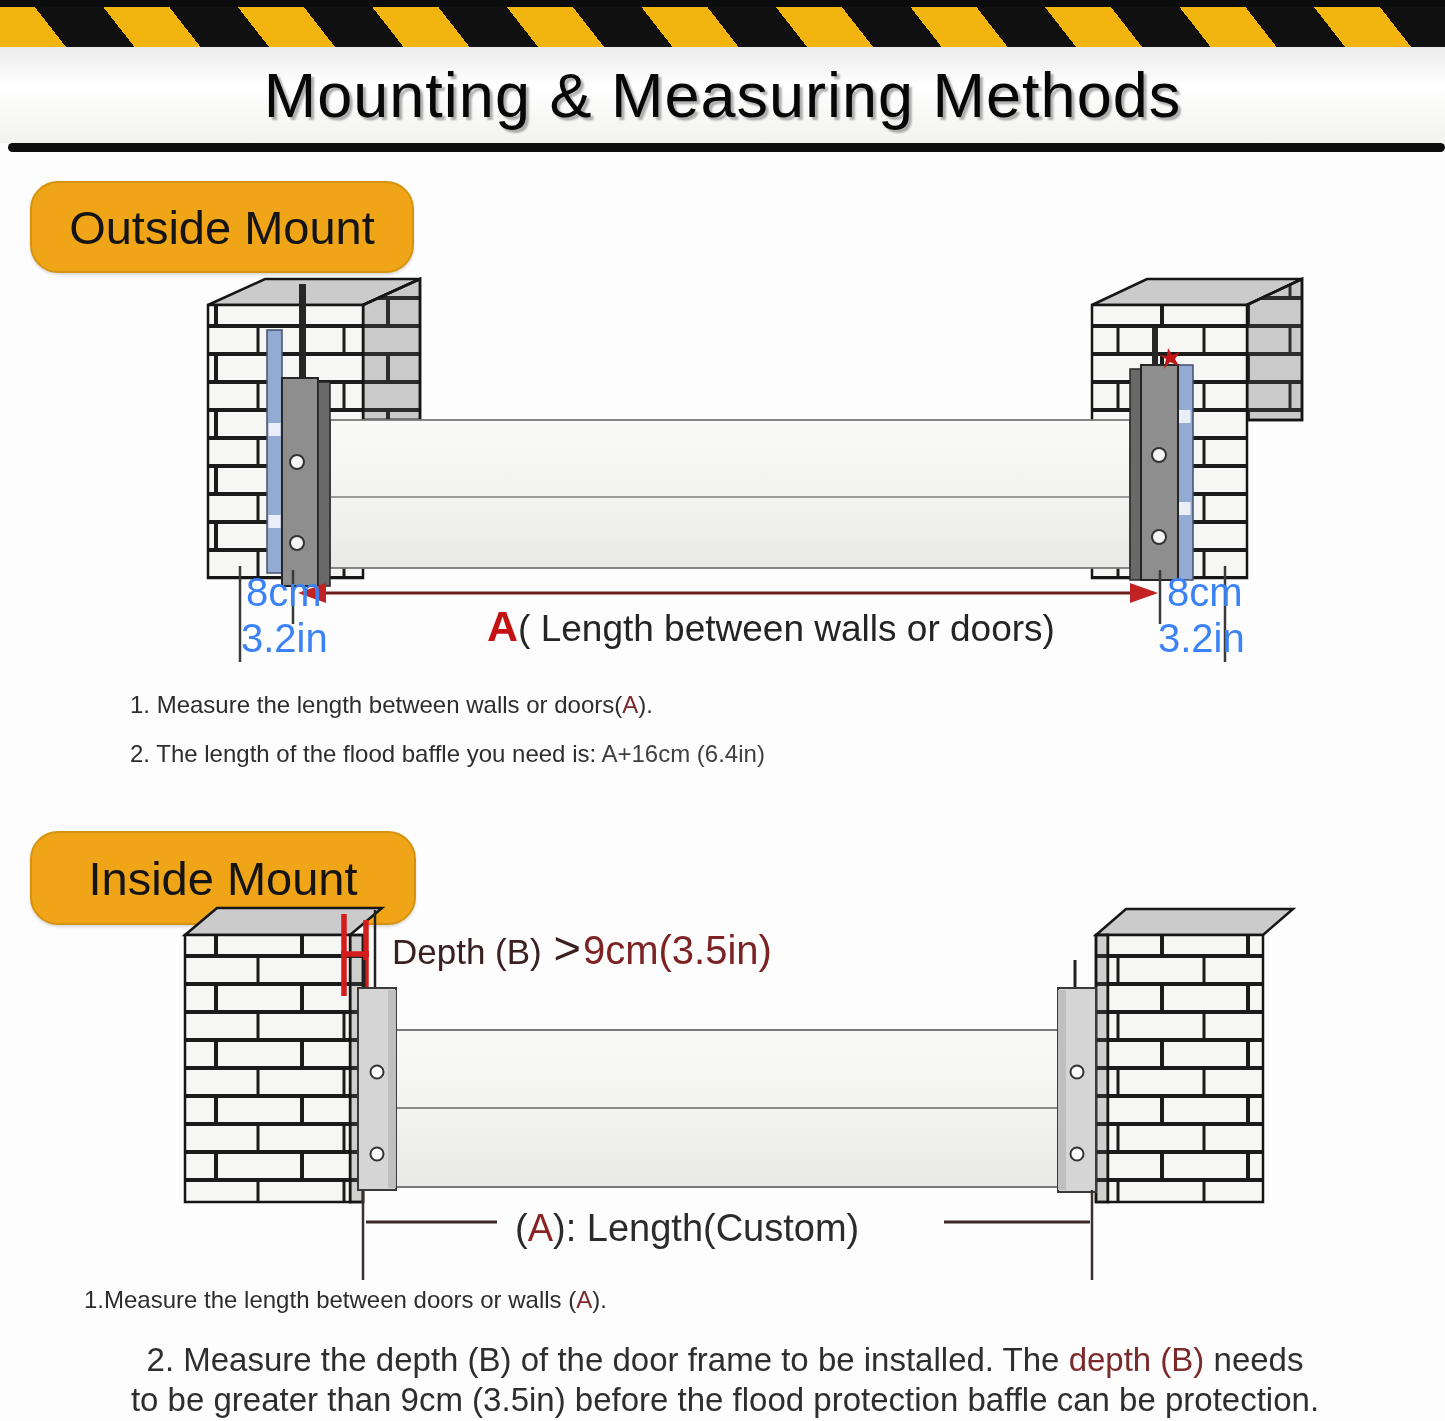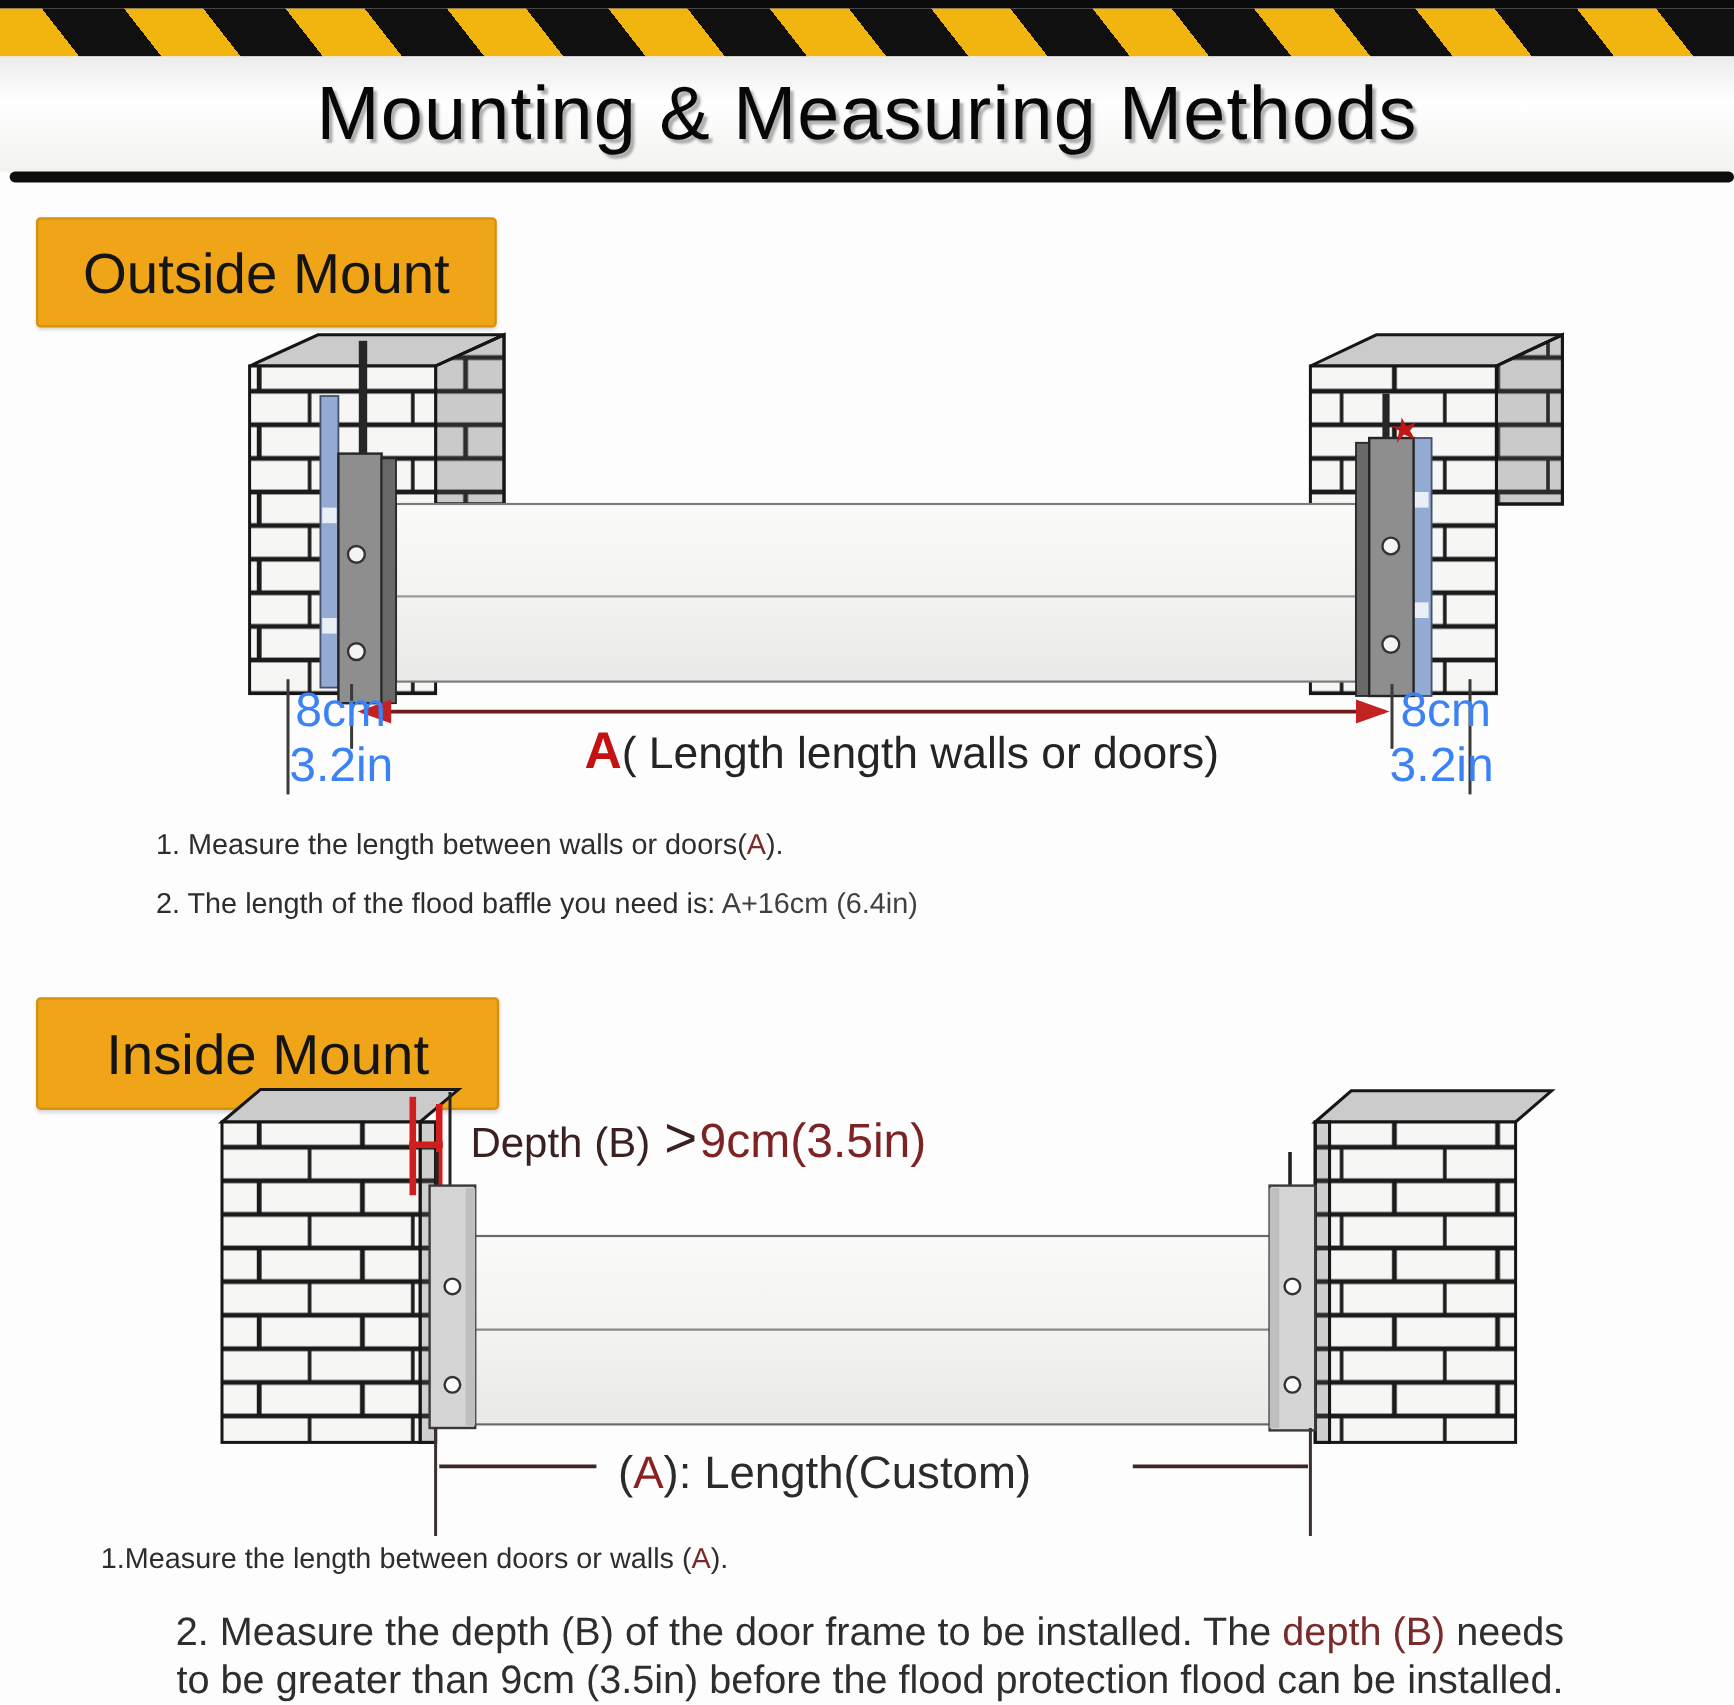--- a/index.html
+++ b/index.html
@@ -10,21 +10,21 @@
      background:repeating-linear-gradient(52deg,#f2b40e 0 52px,#101010 52px 106px);
      border-top:7px solid #0b0b0b;box-sizing:border-box;}
   .title-band{position:absolute;top:47px;left:0;width:1445px;height:96px;
      background:linear-gradient(180deg,#ececec 0%,#ffffff 40%,#f2f2f0 100%);
      display:flex;align-items:center;justify-content:center;}
   .main-title{font-size:63px;font-weight:400;letter-spacing:1px;color:#070707;
      text-shadow:3px 3px 2px rgba(110,110,110,0.55);}
   .title-rule{position:absolute;top:143px;left:8px;width:1437px;height:9px;
      background:#0d0d0d;border-radius:5px;}
   
-  .badge{position:absolute;background:#efa517;border:2px solid #d6920f;border-radius:4px;
+  .badge{position:absolute;background:#efa517;border:2px solid #d6920f;border-radius:28px;
      display:flex;align-items:center;justify-content:center;
      font-size:47px;color:#141414;box-shadow:0 2px 3px rgba(0,0,0,0.15);}
   .badge-outside{left:30px;top:181px;width:380px;height:88px;}
   .badge-inside{left:30px;top:807px;width:382px;height:90px;margin-top:24px;}
   
   svg{position:absolute;left:0;}
   .lbl{position:absolute;white-space:nowrap;}
   .dim-num{font-size:40px;color:#3b82f6;}
   .a-var{font-size:43px;font-weight:700;color:#c41212;}
   .a-caption{font-size:37px;color:#242424;}
@@ -129,21 +129,21 @@
       <polygon points="298,323 326,313 326,333" fill="#c32222"></polygon>
       <polygon points="1158,323 1130,313 1130,333" fill="#c32222"></polygon>
     </g>
   </svg>
 
   <div class="lbl dim-num" style="left:246px;top:570px">8cm</div>
   <div class="lbl dim-num" style="left:241px;top:616px">3.2in</div>
   <div class="lbl dim-num" style="left:1167px;top:570px">8cm</div>
   <div class="lbl dim-num" style="left:1158px;top:616px">3.2in</div>
   <div class="lbl" style="left:487px;top:602px">
-    <span class="a-var">A</span><span class="a-caption">( Length length walls or doors)</span>
+    <span class="a-var">A</span><span class="a-caption">( Length between walls or doors)</span>
   </div>
 
   <div class="lbl step" style="left:130px;top:691px">
     <span>1. Measure the length between walls or doors(</span><span class="hl-maroon">A</span><span>).</span>
   </div>
   <div class="lbl step" style="left:130px;top:740px">
     <span>2. The length of the flood baffle you need is: </span><span class="formula">A+16cm (6.4in)</span>
   </div>
 
   <svg style="top:900px" width="1445" height="400" viewBox="0 0 1445 400">
@@ -206,16 +206,16 @@
     <span>(</span><span class="red">A</span><span>): Length(Custom)</span>
   </div>
 
   <div class="lbl step" style="left:84px;top:1286px">
     <span>1.Measure the length between doors or walls (</span><span class="hl-maroon">A</span><span>).</span>
   </div>
   <div class="steps-inside-2">
     <div>
       <span>2. Measure the depth (B) of the door frame to be installed. The </span><span class="hl-maroon">depth (B)</span><span> needs</span>
     </div>
-    <div>to be greater than 9cm (3.5in) before the flood protection flood can be installed.</div>
+    <div>to be greater than 9cm (3.5in) before the flood protection baffle can be protection.</div>
   </div>
 
 </div>
 
 </body></html>

